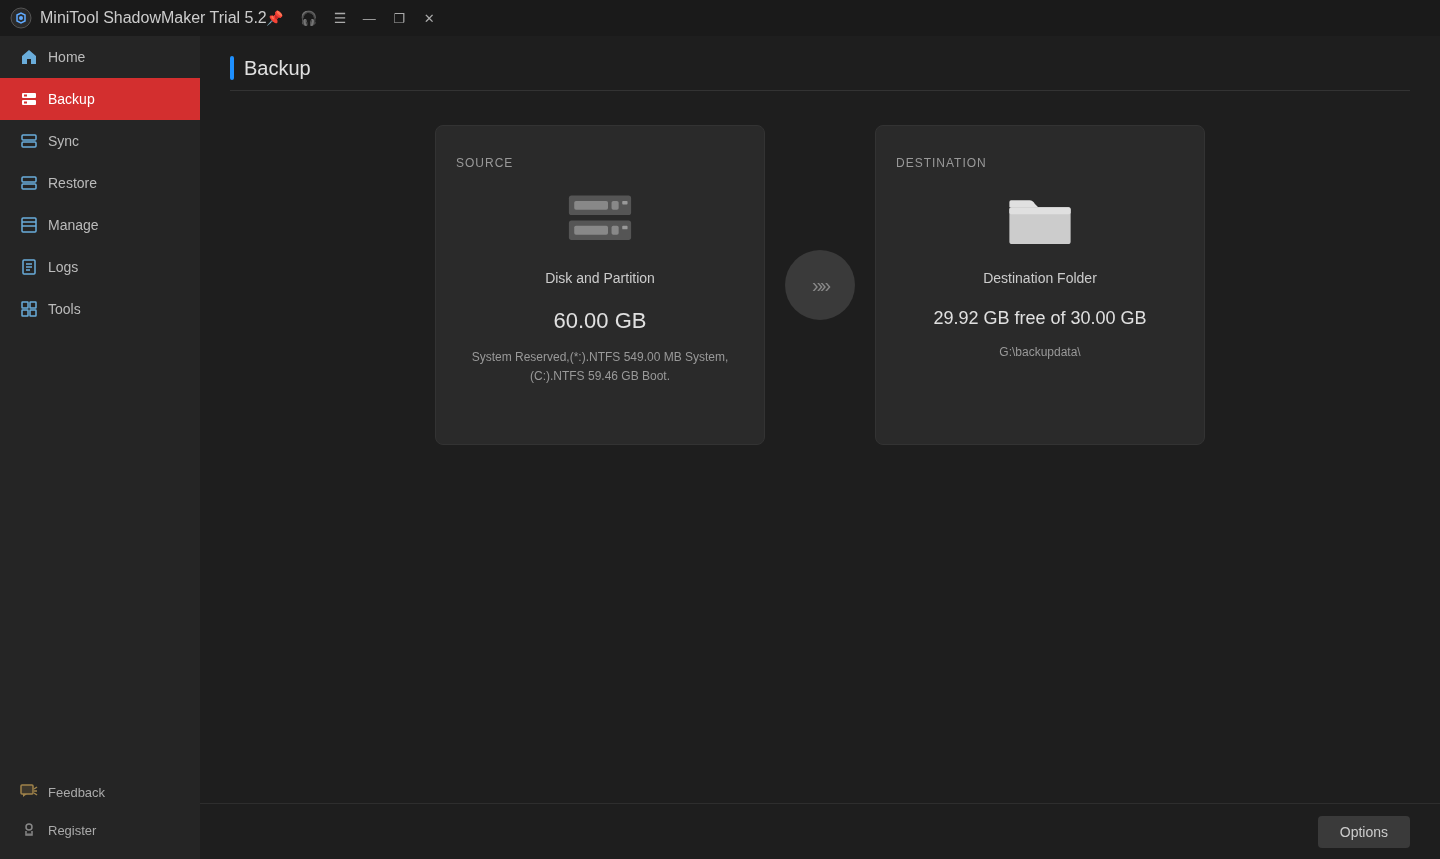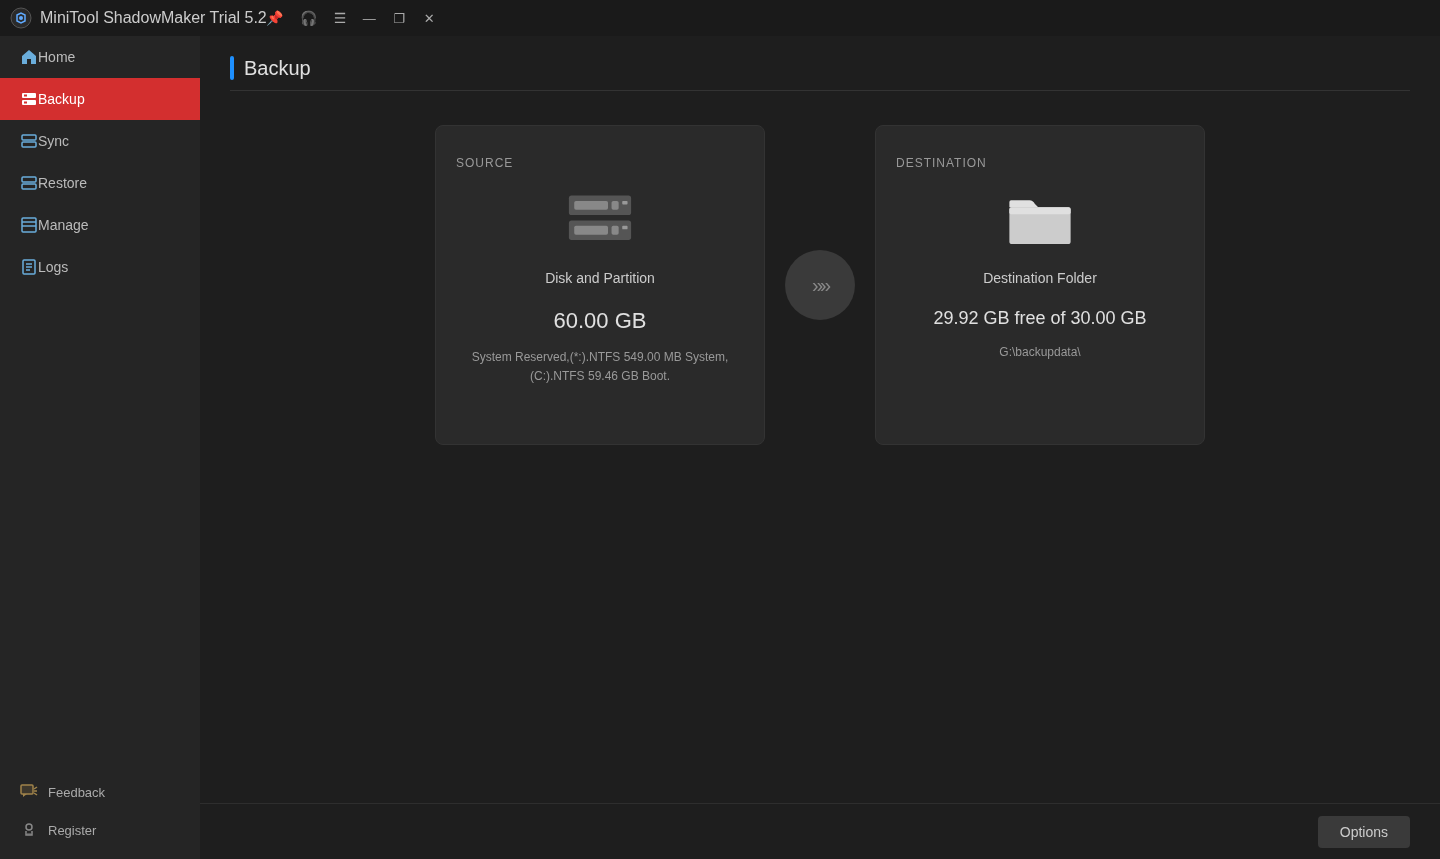--- a/index.html
+++ b/index.html
@@ -63,21 +63,21 @@
       flex-direction: column;
       flex-shrink: 0;
     }
     .nav-item {
       display: flex;
       align-items: center;
       padding: 12px 20px;
       cursor: pointer;
       color: #bbb;
       font-size: 14px;
-      gap: 0;
+      gap: 10px;
     }
     .nav-item.active {
       background: #d32f2f;
       color: #fff;
     }
     .nav-icon {
       width: 18px;
       height: 18px;
       display: flex;
       align-items: center;
@@ -342,20 +342,31 @@
         <svg width="16" height="16" viewBox="0 0 16 16" fill="none" stroke="#6aaddb" stroke-width="1.5">
           <rect x="2" y="1" width="12" height="14" rx="1"></rect>
           <line x1="5" y1="5" x2="11" y2="5"></line>
           <line x1="5" y1="8" x2="11" y2="8"></line>
           <line x1="5" y1="11" x2="9" y2="11"></line>
         </svg>
       </span>
       <span>Logs</span>
     </div>
 
+    <div class="nav-item">
+      <span class="nav-icon">
+        <svg width="16" height="16" viewBox="0 0 16 16" fill="none" stroke="#6aaddb" stroke-width="1.5">
+          <rect x="1" y="1" width="6" height="6" rx="0.5"></rect>
+          <rect x="9" y="1" width="6" height="6" rx="0.5"></rect>
+          <rect x="1" y="9" width="6" height="6" rx="0.5"></rect>
+          <rect x="9" y="9" width="6" height="6" rx="0.5"></rect>
+        </svg>
+      </span>
+      <span>Tools</span>
+    </div>
 
     <div id="sidebar-bottom">
       <div class="nav-item-bottom">
         <span class="nav-icon">
           <svg width="18" height="16" viewBox="0 0 18 16" fill="none">
             <rect x="1" y="1" width="12" height="9" rx="1" stroke="#a0834a" stroke-width="1.5" fill="#a0834a" fill-opacity="0.2"></rect>
             <path d="M3 10 L3 13 L7 10 Z" fill="#a0834a"></path>
             <line x1="14" y1="5" x2="17" y2="3" stroke="#a0834a" stroke-width="1.5"></line>
             <line x1="14" y1="7" x2="17" y2="7" stroke="#a0834a" stroke-width="1.5"></line>
             <line x1="14" y1="9" x2="17" y2="11" stroke="#a0834a" stroke-width="1.5"></line>

